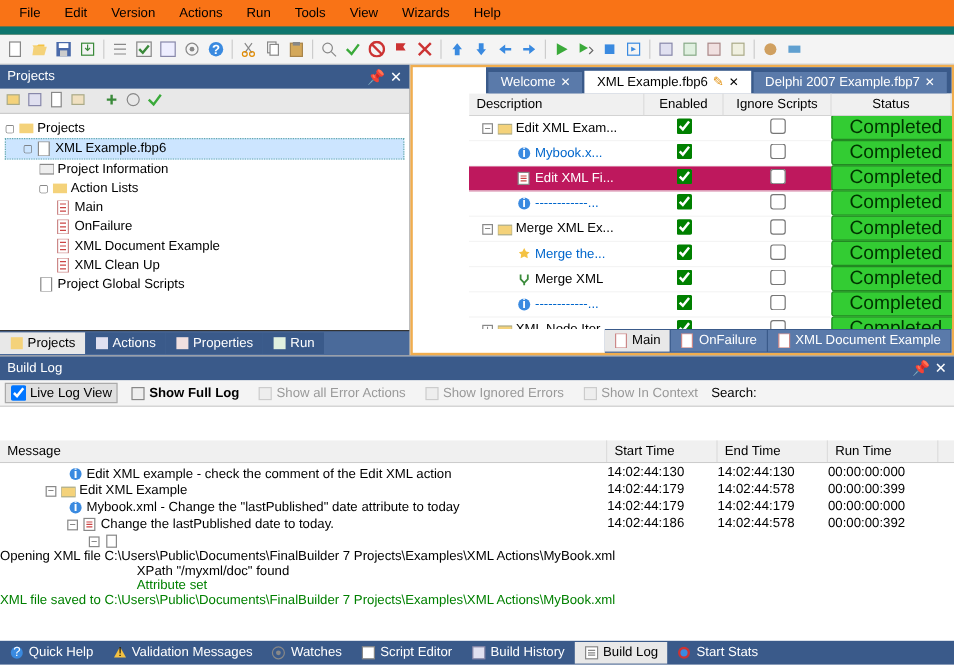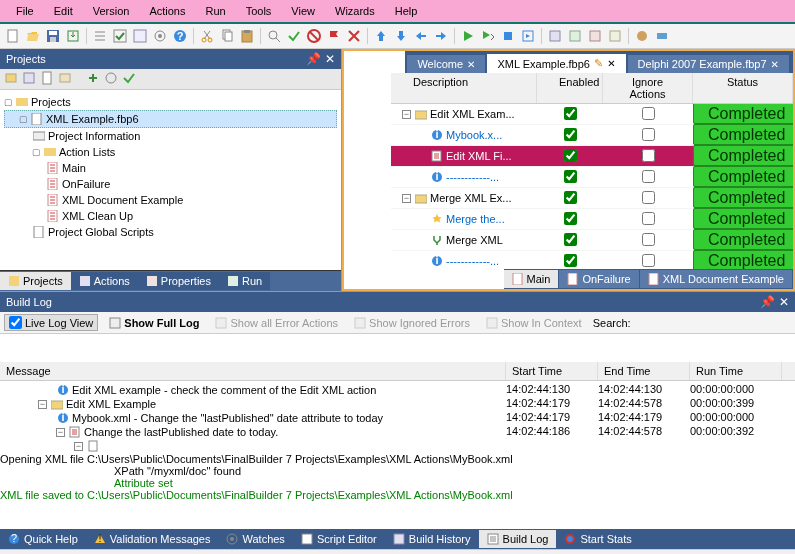--- a/index.html
+++ b/index.html
@@ -1,17 +1,17 @@
 <!DOCTYPE html>
 <html><head>
 <meta charset="utf-8">
 <style>
 * { margin: 0; padding: 0; box-sizing: border-box; font-family: "Segoe UI", Tahoma, sans-serif; font-size: 11px; }
 body { background: #fff; width: 795px; height: 554px; overflow: hidden; position: relative; }
-.menubar { background: #f9a8d4; border-bottom: 2px solid #0f766e; display: flex; padding: 3px 6px; }
+.menubar { background: #f97316; border-bottom: 7px solid #0f766e; display: flex; padding: 3px 6px; }
 .menubar span { padding: 2px 10px; cursor: default; }
 .toolbar { background: #f4f4f4; border-bottom: 1px solid #ccc; display: flex; padding: 3px 4px; gap: 2px; align-items: center; }
 .toolbar-btn { width: 18px; height: 18px; display: flex; align-items: center; justify-content: center; cursor: pointer; }
 .toolbar-sep { width: 1px; height: 16px; background: #ccc; margin: 0 2px; }
 .main-area { display: flex; height: 242px; }
 .panel-header { background: #3a5a8a; color: #fff; display: flex; align-items: center; justify-content: space-between; padding: 2px 6px; height: 20px; }
 .panel-header-right { display: flex; gap: 4px; }
 .panel-header-right span { cursor: pointer; font-size: 12px; }
 .left-panel { width: 342px; display: flex; flex-direction: column; border-right: 1px solid #999; }
 .left-toolbar { background: #e8e8e8; display: flex; padding: 2px 4px; gap: 2px; border-bottom: 1px solid #ccc; }
@@ -24,21 +24,21 @@
 .tree-toggle { width: 11px; font-size: 9px; color: #666; cursor: pointer; }
 .left-tabs { background: #4a6a9a; display: flex; align-items: center; padding: 1px 0; border-top: 1px solid #333; }
 .left-tab { padding: 3px 8px; color: #fff; cursor: pointer; background: #3a5a8a; display: flex; align-items: center; gap: 3px; }
 .left-tab.active { background: #e8e8e8; color: #000; }
 .right-panel { flex: 1; display: flex; flex-direction: column; border: 2px solid #f0ad4e; align-items: flex-end; }
 .doc-tabs { background: #3a5a8a; display: flex; align-items: flex-end; padding: 0px 2px 0 2px; height: 22px; }
 .doc-tab { padding: 3px 10px; background: #5a7aaa; color: #fff; margin-right: 2px; cursor: pointer; display: flex; align-items: center; gap: 4px; }
 .doc-tab.active { background: #fff; color: #000; }
 .doc-tab .close { font-size: 10px; cursor: pointer; }
 .grid-header { display: flex; background: #f0f0f0; border-bottom: 1px solid #ccc; }
-.grid-header > div { padding: 3px 22px; border-right: 1px solid #ddd; }
+.grid-header > div { padding: 3px 6px; border-right: 1px solid #ddd; }
 .col-desc { width: 146px; }
 .col-enabled { width: 66px; text-align: center; }
 .col-ignore { width: 90px; text-align: center; }
 .col-status { width: 100px; text-align: center; }
 .grid-body { flex: 1; background: #fff; overflow: auto; }
 .grid-row { display: flex; align-items: center; padding: 1px 0; border-bottom: 1px solid #f4f4f4; }
 .grid-row.selected { background: #be185d; color: #fff; }
 .grid-desc { width: 146px; display: flex; align-items: center; padding-left: 3px; overflow: hidden; white-space: nowrap; }
 .grid-desc.link { color: #0066cc; }
 .grid-row.selected .grid-desc { color: #fff; }
@@ -452,21 +452,21 @@
           <span class="close">✕</span>
         </div>
         <div class="doc-tab">
           <span>Delphi 2007 Example.fbp7</span>
           <span class="close">✕</span>
         </div>
       </div>
     <div class="grid-header">
       <div class="col-desc">Description</div>
       <div class="col-enabled">Enabled</div>
-      <div class="col-ignore">Ignore Actions</div>
+      <div class="col-ignore">Ignore Scripts</div>
       <div class="col-status">Status</div>
     </div>
     <div class="grid-body" id="grid-body">
         <div class="grid-row">
           <div class="grid-desc">
             <span style="width:8px;display:inline-block"></span>
             <span class="tree-toggle" style="border:1px solid #888;width:9px;height:9px;line-height:7px;text-align:center;font-size:9px;margin-right:3px">−</span>
             <span class="tree-icon">
               <svg width="12" height="12">
                 <rect x="0" y="3" width="12" height="8" fill="#f4d27a" stroke="#aa8"></rect>

